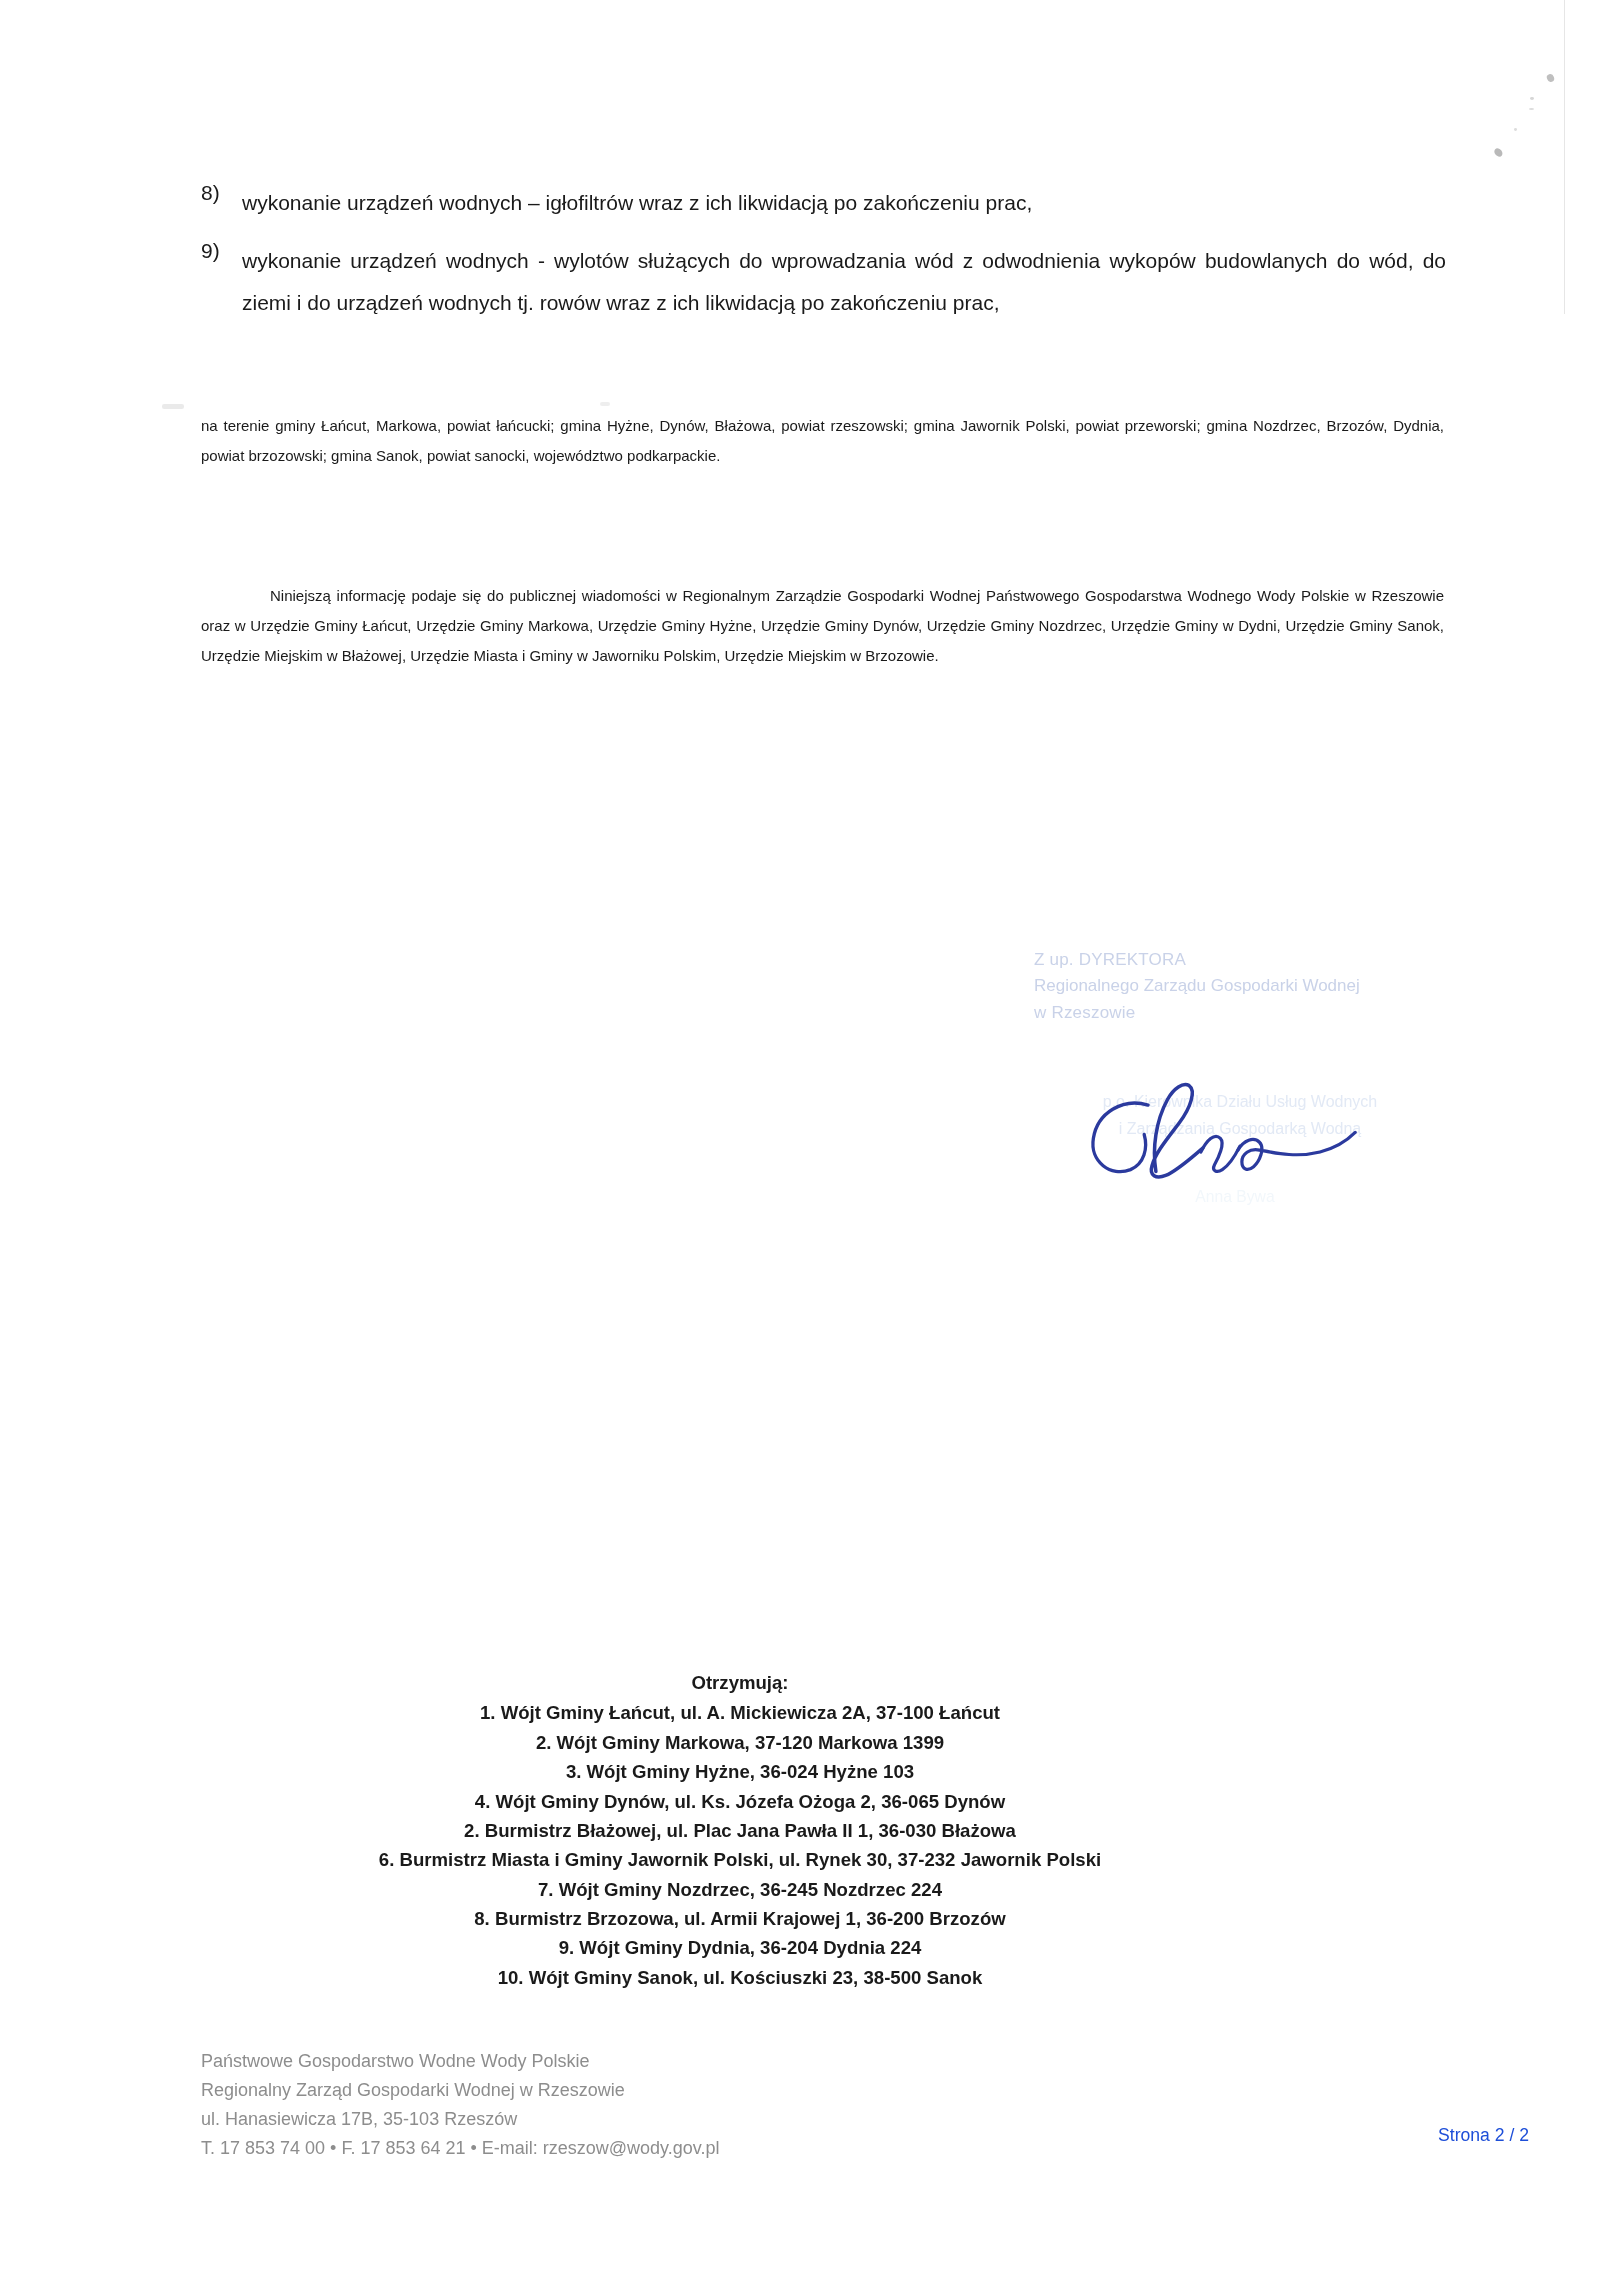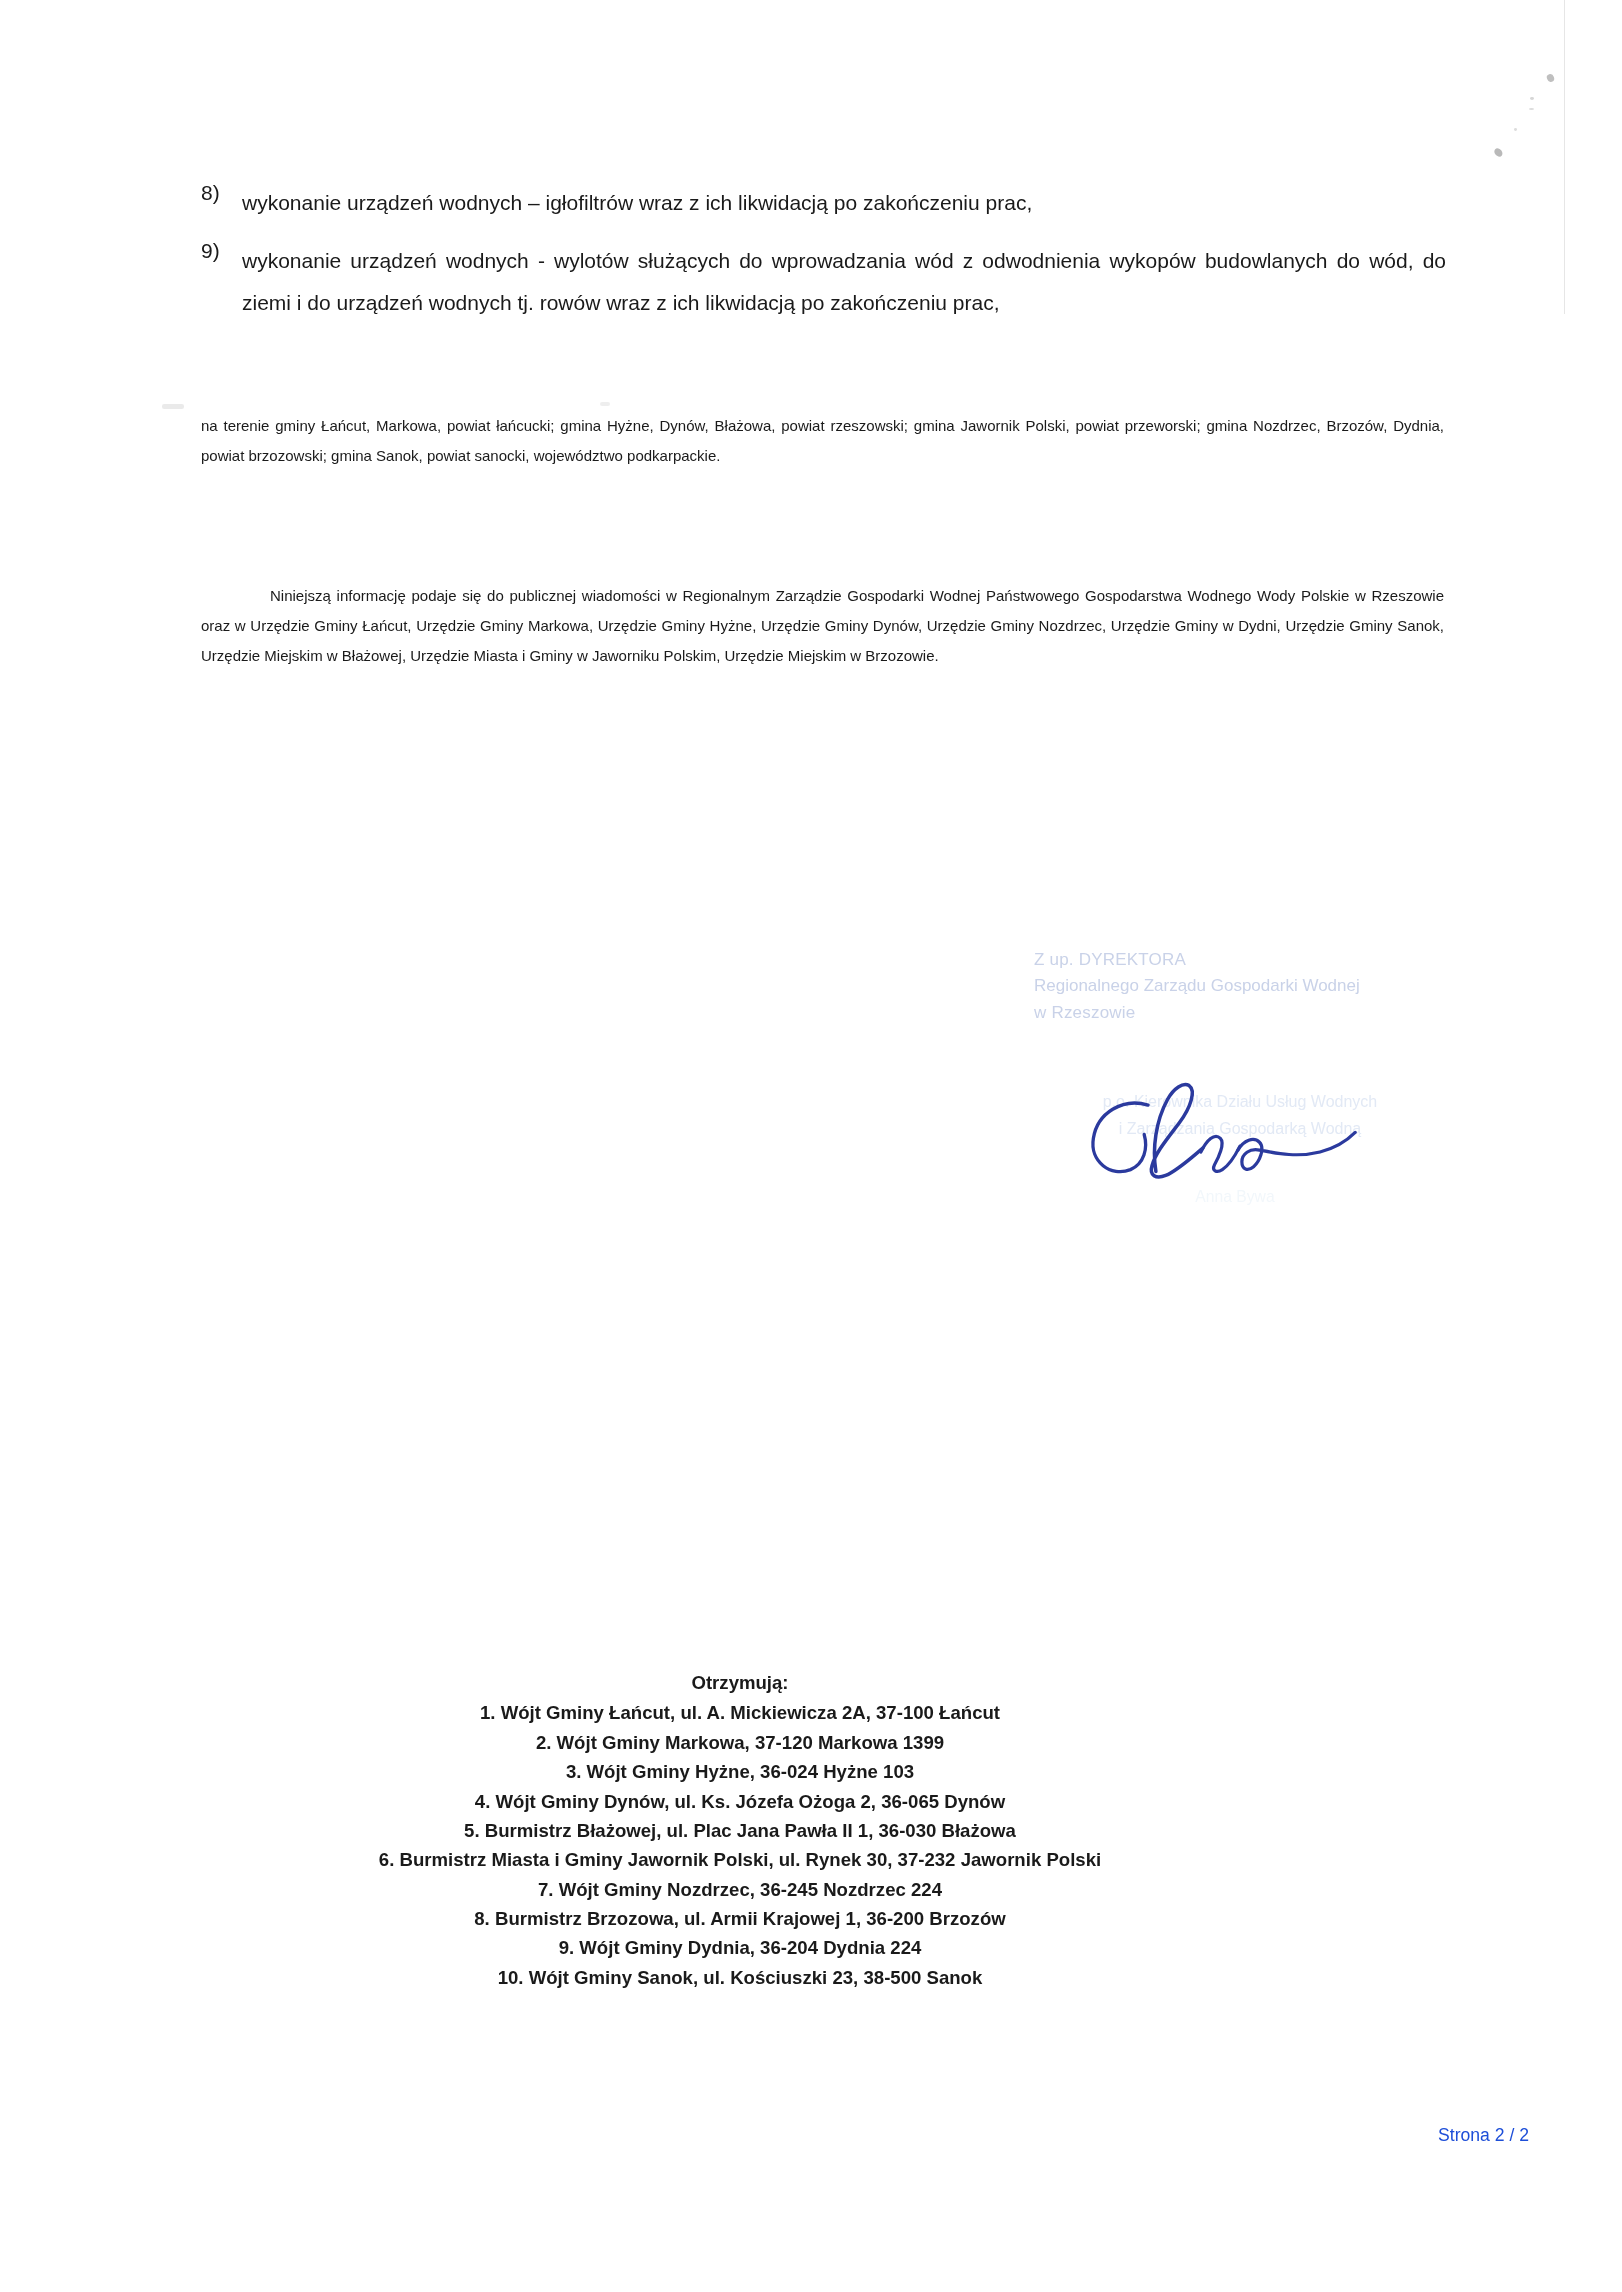--- a/index.html
+++ b/index.html
@@ -216,25 +216,31 @@
       </g>
     </svg>
   </div>
 
   <div class="recipients">
     <div class="recipients-title">Otrzymują:</div>
     <div class="recipients-item">1. Wójt Gminy Łańcut, ul. A. Mickiewicza 2A, 37-100 Łańcut</div>
     <div class="recipients-item">2. Wójt Gminy Markowa, 37-120 Markowa 1399</div>
     <div class="recipients-item">3. Wójt Gminy Hyżne, 36-024 Hyżne 103</div>
     <div class="recipients-item">4. Wójt Gminy Dynów, ul. Ks. Józefa Ożoga 2, 36-065 Dynów</div>
-    <div class="recipients-item">5. Burmistrz Błażowej, ul. Plac Jana Pawła II 1, 36-030 Błażowa</div>
+    <div class="recipients-item">2. Burmistrz Błażowej, ul. Plac Jana Pawła II 1, 36-030 Błażowa</div>
     <div class="recipients-item">6. Burmistrz Miasta i Gminy Jawornik Polski, ul. Rynek 30, 37-232 Jawornik Polski</div>
     <div class="recipients-item">7. Wójt Gminy Nozdrzec, 36-245 Nozdrzec 224</div>
     <div class="recipients-item">8. Burmistrz Brzozowa, ul. Armii Krajowej 1, 36-200 Brzozów</div>
     <div class="recipients-item">9. Wójt Gminy Dydnia, 36-204 Dydnia 224</div>
     <div class="recipients-item">10. Wójt Gminy Sanok, ul. Kościuszki 23, 38-500 Sanok</div>
   </div>
 
+  <div class="footer">
+    <div>Państwowe Gospodarstwo Wodne Wody Polskie</div>
+    <div>Regionalny Zarząd Gospodarki Wodnej w Rzeszowie</div>
+    <div>ul. Hanasiewicza 17B, 35-103 Rzeszów</div>
+    <div>T. 17 853 74 00 • F. 17 853 64 21 • E-mail: rzeszow@wody.gov.pl</div>
+  </div>
 
   <div class="page-number">Strona 2 / 2</div>
 
 </div>
 
 
 </body></html>

